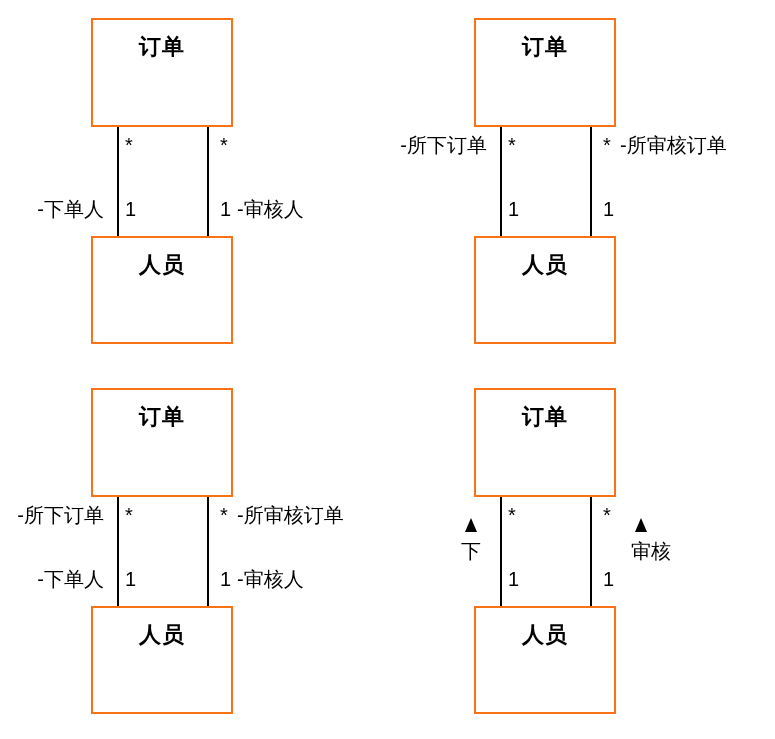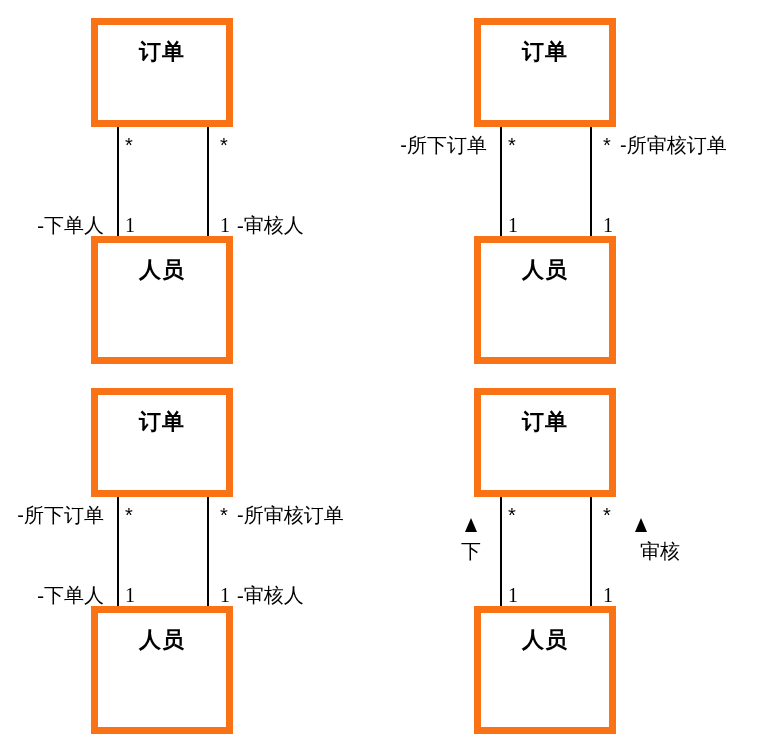--- a/index.html
+++ b/index.html
@@ -19,27 +19,27 @@
   .quad {
     position: absolute;
     width: 388px;
     height: 369px;
   }
   .cls-box {
     position: absolute;
     left: 91px;
     width: 142px;
     height: 109px;
-    border: 7px solid #f97316;
+    border: 2px solid #f97316;
     background: #ffffff;
     box-sizing: border-box;
     text-align: center;
   }
   .cls-box.top { top: 18px; }
-  .cls-box.bot { top: 236px; height: 128px; }
+  .cls-box.bot { top: 236px; height: 108px; }
   .cls-title {
     display: inline-block;
     margin-top: 12px;
     font-size: 22px;
     font-weight: bold;
     letter-spacing: 1px;
     white-space: nowrap;
   }
   .vline {
     position: absolute;
@@ -50,21 +50,21 @@
   }
   .vline.l { left: 117px; }
   .vline.r { left: 207px; }
   .txt {
     position: absolute;
     font-size: 20px;
     line-height: 26px;
     white-space: nowrap;
   }
   .row-top { top: 132px; }
-  .row-bot { top: 212px; font-family: Liberation Serif, serif; }
+  .row-bot { top: 196px; }
   .mult-l { left: 125px; }
   .mult-r { left: 220px; }
   .lbl-left {
     right: 284px;
   }
   .lbl-right { left: 237px; }
   .tri-up {
     position: absolute;
     top: 148px;
     width: 0;
@@ -142,21 +142,21 @@
 
   <div class="quad" style="left:383px;top:370px">
     <div class="cls-box top">
       <span class="cls-title">订单</span>
     </div>
     <div class="vline l"></div>
     <div class="vline r"></div>
     <div class="tri-up" style="left:82px"></div>
     <span class="dir-lbl" style="left:77px;width:22px">下</span>
     <div class="tri-up" style="left:252px"></div>
-    <span class="dir-lbl" style="left:255px;width:44px">审核</span>
+    <span class="dir-lbl" style="left:246px;width:44px">审核</span>
     <span class="txt row-top mult-l">*</span>
     <span class="txt row-top mult-r">*</span>
     <span class="txt row-bot mult-l">1</span>
     <span class="txt row-bot mult-r">1</span>
     <div class="cls-box bot">
       <span class="cls-title">人员</span>
     </div>
   </div>
 
 </div>

